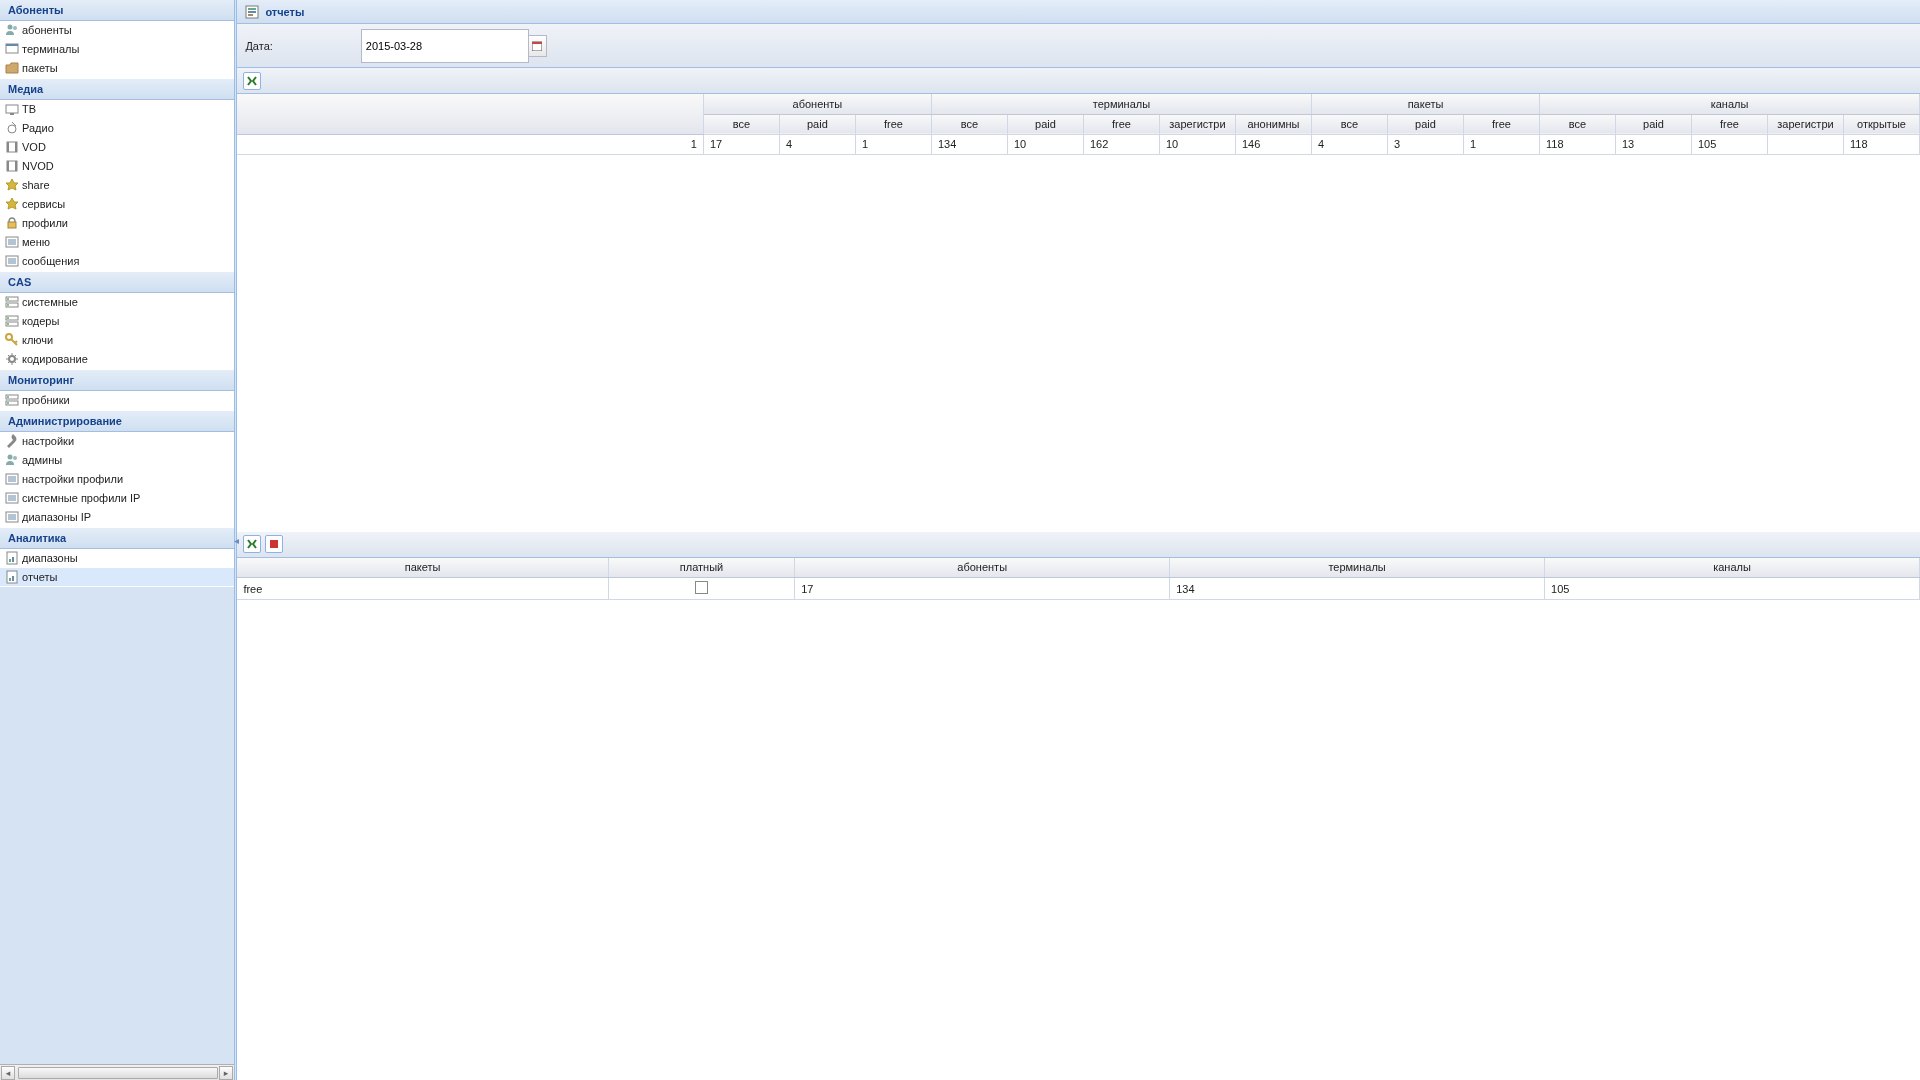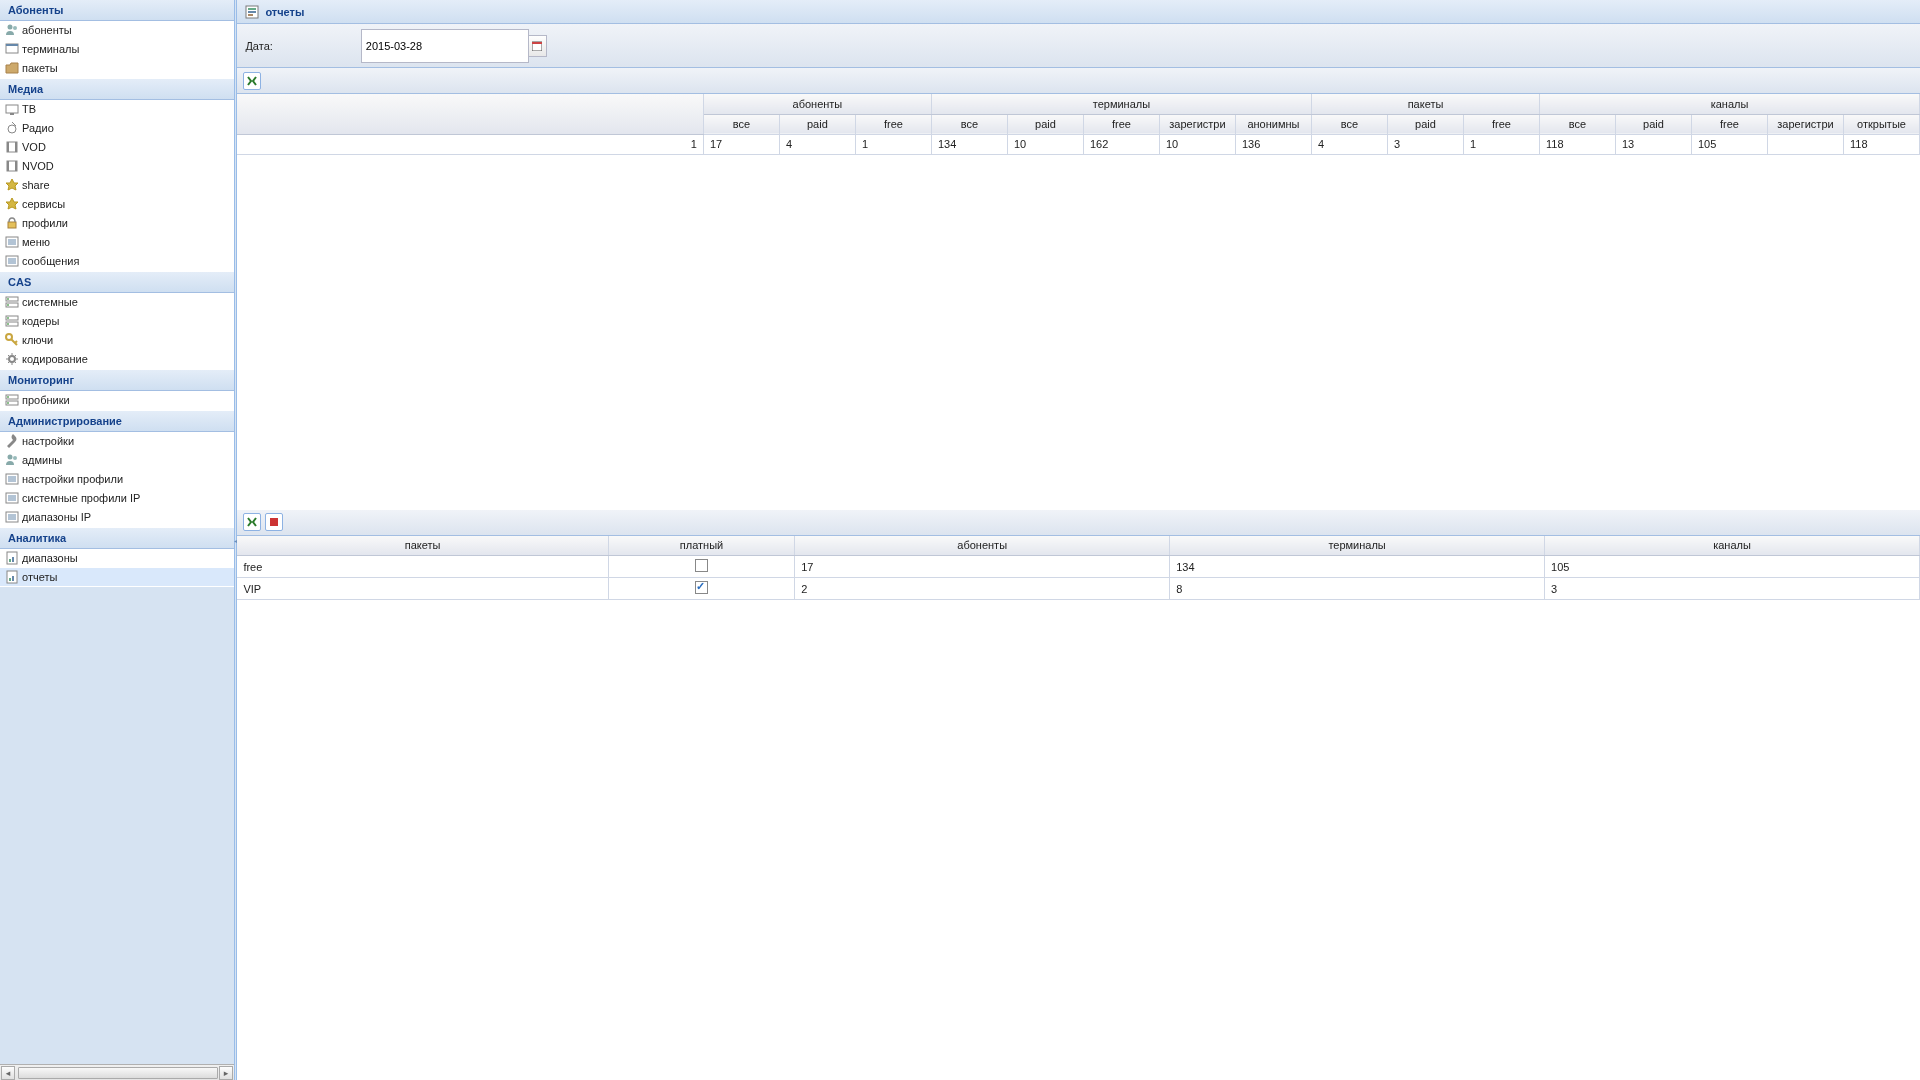--- a/index.html
+++ b/index.html
@@ -430,21 +430,21 @@
           <tbody id="upper-body">
               <tr>
                 <td class="row-num-col">1</td>
                 <td>17</td>
                 <td>4</td>
                 <td>1</td>
                 <td>134</td>
                 <td>10</td>
                 <td>162</td>
                 <td>10</td>
-                <td>136</td>
+                <td>146</td>
                 <td>4</td>
                 <td>3</td>
                 <td>1</td>
                 <td>118</td>
                 <td>13</td>
                 <td>105</td>
                 <td></td>
                 <td>118</td>
               </tr>
             </tbody>
@@ -487,27 +487,20 @@
               </tr>
           </thead>
           <tbody id="lower-body">
               <tr>
                 <td>free</td>
                 <td class="center"><span class="chk"></span></td>
                 <td>17</td>
                 <td>134</td>
                 <td>105</td>
               </tr>
-              <tr>
-                <td>VIP</td>
-                <td class="center"><span class="chk checked"></span></td>
-                <td>2</td>
-                <td>8</td>
-                <td>3</td>
-              </tr>
             </tbody>
         </table>
       </div>
       <div class="lower-spacer"></div>
     </div>
 
   </div>
 </div>
 
 </body></html>

